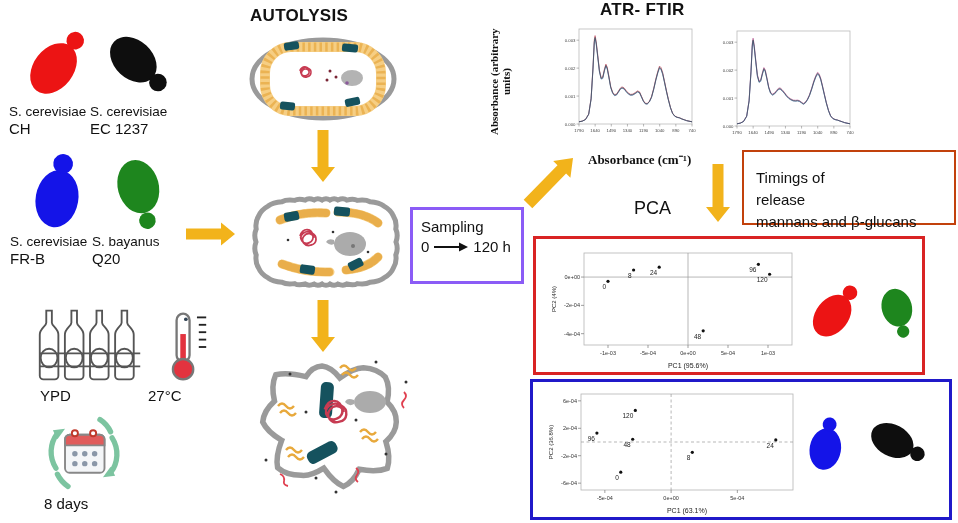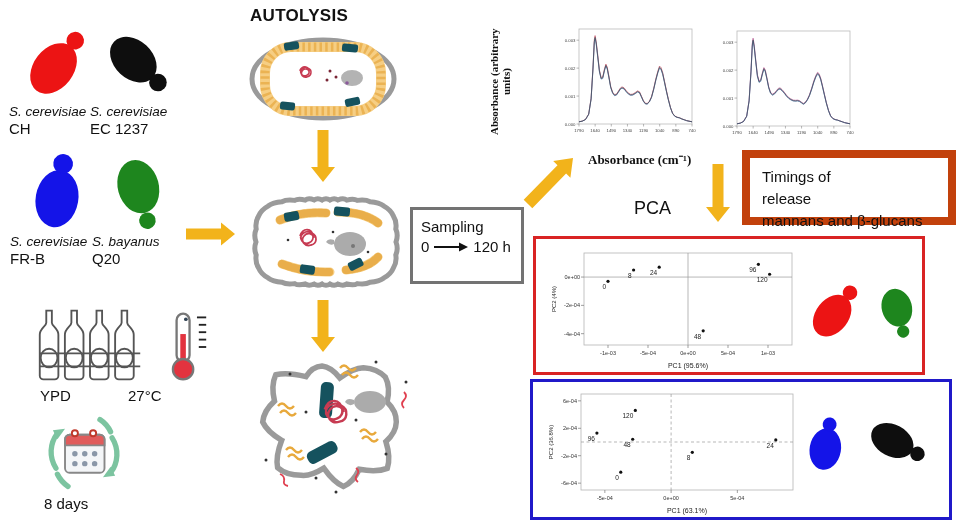--- a/index.html
+++ b/index.html
@@ -1,29 +1,29 @@
 <!DOCTYPE html>
 <html><head>
 <meta charset="utf-8">
 <style>
   *{margin:0;padding:0;box-sizing:border-box}
   html,body{width:958px;height:523px}
   body{position:relative;background:#fff;font-family:"Liberation Sans",sans-serif;color:#111;overflow:hidden}
   .abs{position:absolute}
   .ctr{text-align:left}
-  .species{font-style:italic;font-size:13.5px;line-height:1.15}
+  .species{font-size:13.5px;line-height:1.15}
   .sname{font-size:15px;line-height:1.2}
   .big-title{font-weight:bold;font-size:17px;letter-spacing:.3px}
   .icon-label{font-size:15px}
   .serif{font-family:"Liberation Serif",serif;font-weight:bold}
   .vlabel{font-family:"Liberation Serif",serif;font-weight:bold;font-size:11px;
           writing-mode:vertical-rl;transform:rotate(180deg);text-align:center}
-  .sampling-box{border:3px solid #737373;background:#fff;padding:7px 8px;font-size:15px;line-height:1.35}
+  .sampling-box{border:3px solid #8b5cf6;background:#fff;padding:7px 8px;font-size:15px;line-height:1.35}
   .srow{display:flex;align-items:center;gap:4px;font-size:15px}
-  .note-box{border:8px solid #c2410c;background:#fff;padding:8px 12px;font-size:15px;line-height:1.45}
+  .note-box{border:2px solid #c2410c;background:#fff;padding:15px 12px;font-size:15px;line-height:1.45}
   .pca-red-box{border:3px solid #D92323;background:#fff}
   .pca-blue-box{border:3px solid #2019C9;background:#fff}
   svg{display:block}
 </style>
 </head>
 <body>
 
 <div class="abs" style="left:0;top:0;width:958px;height:523px">
 
   <div class="abs ctr" style="left:9px;top:24px;width:96px">
@@ -92,21 +92,21 @@
     <circle cx="29" cy="64" r="11" fill="#E2333F" stroke="#777" stroke-width="2.5"></circle>
     <circle cx="32" cy="10" r="2" fill="#345"></circle>
     <g stroke="#222" stroke-width="2">
       <line x1="44" y1="8" x2="54" y2="8"></line>
         <line x1="46" y1="16" x2="54" y2="16"></line>
       <line x1="46" y1="24" x2="54" y2="24"></line>
         <line x1="46" y1="32" x2="54" y2="32"></line>
       <line x1="46" y1="40" x2="54" y2="40"></line>
     </g>
   </svg>
-  <div class="abs ctr icon-label" style="left:128px;top:387px;width:80px">27°C</div>
+  <div class="abs ctr icon-label" style="left:148px;top:387px;width:80px">27°C</div>
 
   <svg class="abs" style="left:42px;top:412px" width="84" height="82" viewBox="0 0 110 108">
     <g stroke="#7CC4A0" stroke-width="7" fill="none" stroke-linecap="round">
       <path d="M18 74 a40 40 0 0 1 2 -46"></path>
       <path d="M92 34 a40 40 0 0 1 -2 46"></path>
       <path d="M34 98 a40 40 0 0 1 -14 -16"></path>
       <path d="M76 10 a40 40 0 0 1 14 16"></path>
     </g>
     <g fill="#7CC4A0">
       <polygon points="14,24 30,22 20,36"></polygon>
@@ -236,20 +236,21 @@
         <polygon points="26,0.5 35,5 26,9.5" fill="#111"></polygon>
       </svg>
       <span>120 h</span>
     </div>
   </div>
 
   <svg class="abs arrow" style="left:518px;top:150px" width="64" height="60">
       <polygon points="14.3,58.2 48.1,23.6 52.4,27.8 55.0,8.0 35.2,11.0 39.5,15.2 5.7,49.8" fill="#F2B31B"></polygon>
     </svg>
 
+  <div class="abs ctr big-title" style="left:600px;top:0;width:180px">ATR- FTIR</div>
 
   <div class="abs vlabel" style="left:488px;top:16px;height:132px">Absorbance (arbitrary units)</div>
 
   <svg class="abs" id="ftir1" style="left:554px;top:24px" width="142" height="118">
       <rect x="25" y="5" width="113" height="95" fill="none" stroke="#bbb" stroke-width="0.8"></rect>
       <line x1="25" y1="100" x2="25" y2="102.5" stroke="#888" stroke-width="0.6"></line>
       <text x="25" y="108" font-size="4.3" text-anchor="middle" fill="#444">1790</text>
       <line x1="41.14285714285714" y1="100" x2="41.14285714285714" y2="102.5" stroke="#888" stroke-width="0.6"></line>
       <text x="41.14285714285714" y="108" font-size="4.3" text-anchor="middle" fill="#444">1640</text>
       <line x1="57.285714285714285" y1="100" x2="57.285714285714285" y2="102.5" stroke="#888" stroke-width="0.6"></line>

